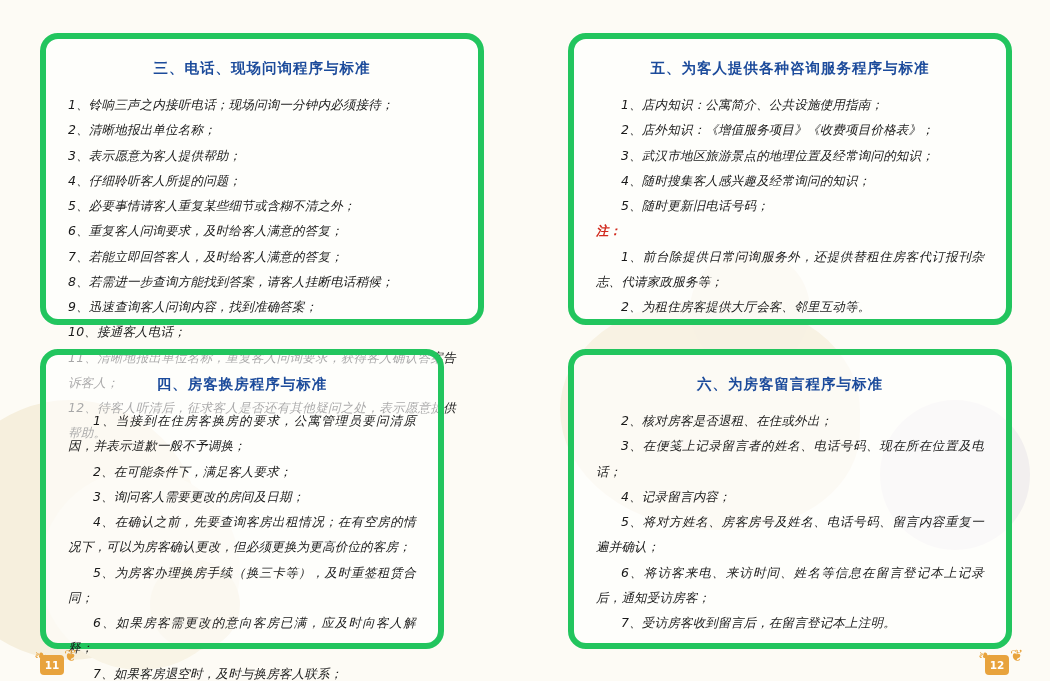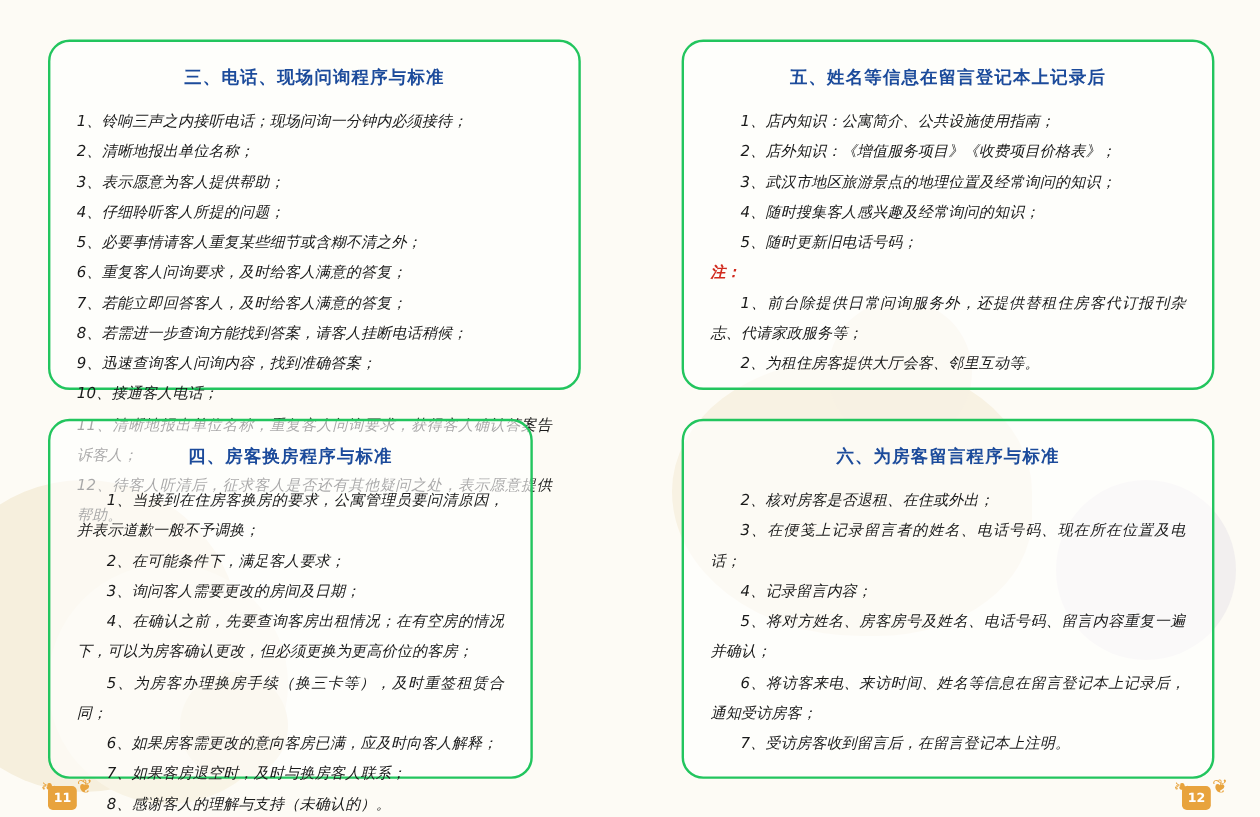--- a/index.html
+++ b/index.html
@@ -37,21 +37,21 @@
   .page {
     position: relative;
     z-index: 1;
     width: 1050px;
     height: 681px;
   }
 
   
   .card {
     position: absolute;
-    border: 2px solid #22c55e;
+    border: 6px solid #22c55e;
     border-radius: 18px;
     background: rgba(255,255,255,0.62);
     box-sizing: border-box;
     padding: 14px 22px 16px 22px;
   }
   .card.tl { left: 40px;  top: 33px;  width: 444px; height: 292px; }
   .card.tr { left: 568px; top: 33px;  width: 444px; height: 292px; }
   .card.bl { left: 40px;  top: 349px; width: 404px; height: 300px; }
   .card.br { left: 568px; top: 349px; width: 444px; height: 300px; }
 
@@ -142,21 +142,21 @@
       <p>7、若能立即回答客人，及时给客人满意的答复；</p>
       <p>8、若需进一步查询方能找到答案，请客人挂断电话稍候；</p>
       <p>9、迅速查询客人问询内容，找到准确答案；</p>
       <p>10、接通客人电话；</p>
       <p>11、清晰地报出单位名称，重复客人问询要求，获得客人确认答案告诉客人；</p>
       <p>12、待客人听清后，征求客人是否还有其他疑问之处，表示愿意提供帮助。</p>
     </div>
   </section>
 
   <section class="card tr">
-    <h2 class="card-title">五、姓名等信息在留言登记本上记录后</h2>
+    <h2 class="card-title">五、为客人提供各种咨询服务程序与标准</h2>
     <div class="lines">
       <p class="indent">1、店内知识：公寓简介、公共设施使用指南；</p>
       <p class="indent">2、店外知识：《增值服务项目》《收费项目价格表》；</p>
       <p class="indent">3、武汉市地区旅游景点的地理位置及经常询问的知识；</p>
       <p class="indent">4、随时搜集客人感兴趣及经常询问的知识；</p>
       <p class="indent">5、随时更新旧电话号码；</p>
       <p class="note-label">注：</p>
       <p class="indent">1、前台除提供日常问询服务外，还提供替租住房客代订报刊杂志、代请家政服务等；</p>
       <p class="indent">2、为租住房客提供大厅会客、邻里互动等。</p>
     </div>

